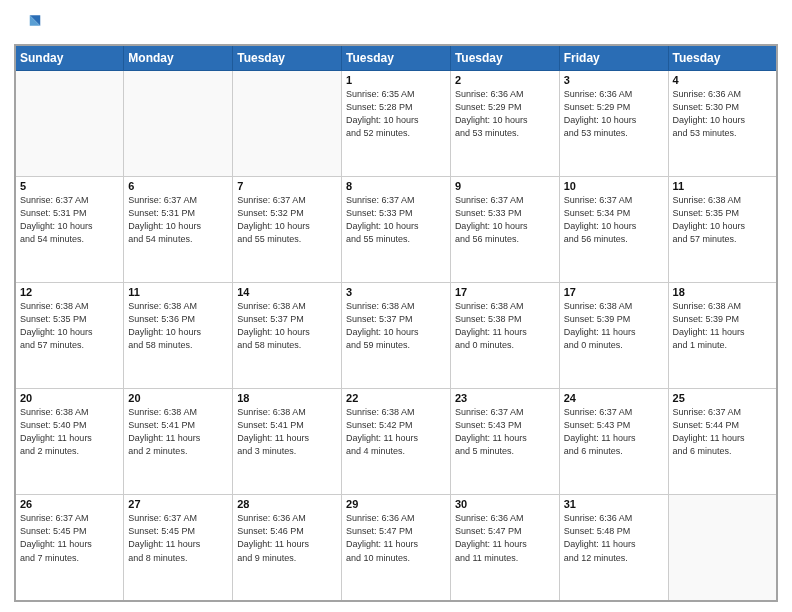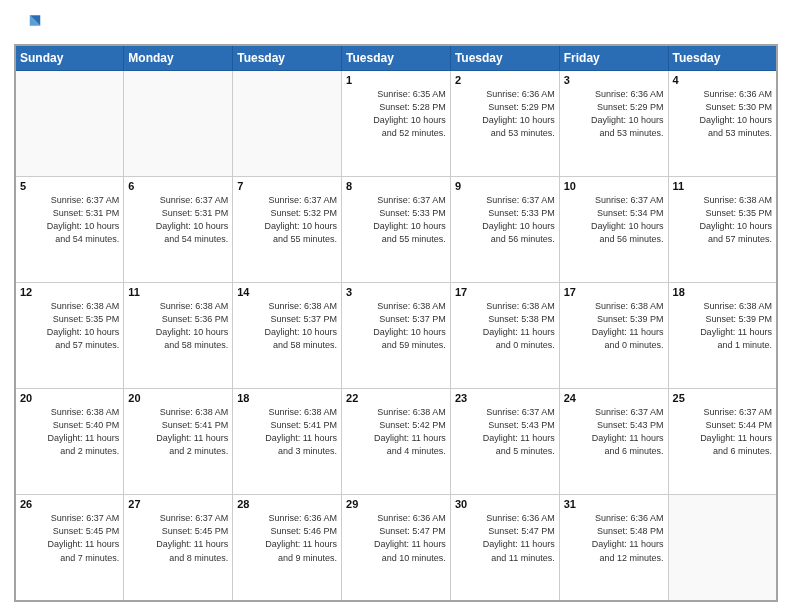--- a/index.html
+++ b/index.html
@@ -83,21 +83,20 @@
     .day-number {
       font-size: 11px;
       font-weight: bold;
       margin-bottom: 2px;
       color: #111;
     }
     .day-info {
       font-size: 9px;
       line-height: 1.45;
       color: #333;
-      text-align: right;
     }
   </style>
 </head>
 <body>
 
 <div class="page">
   <div class="header">
     <div class="logo">
       <svg class="logo-icon" viewBox="0 0 32 32">
         <polygon points="18,6 30,6 30,18" fill="#2a6db5"></polygon>

